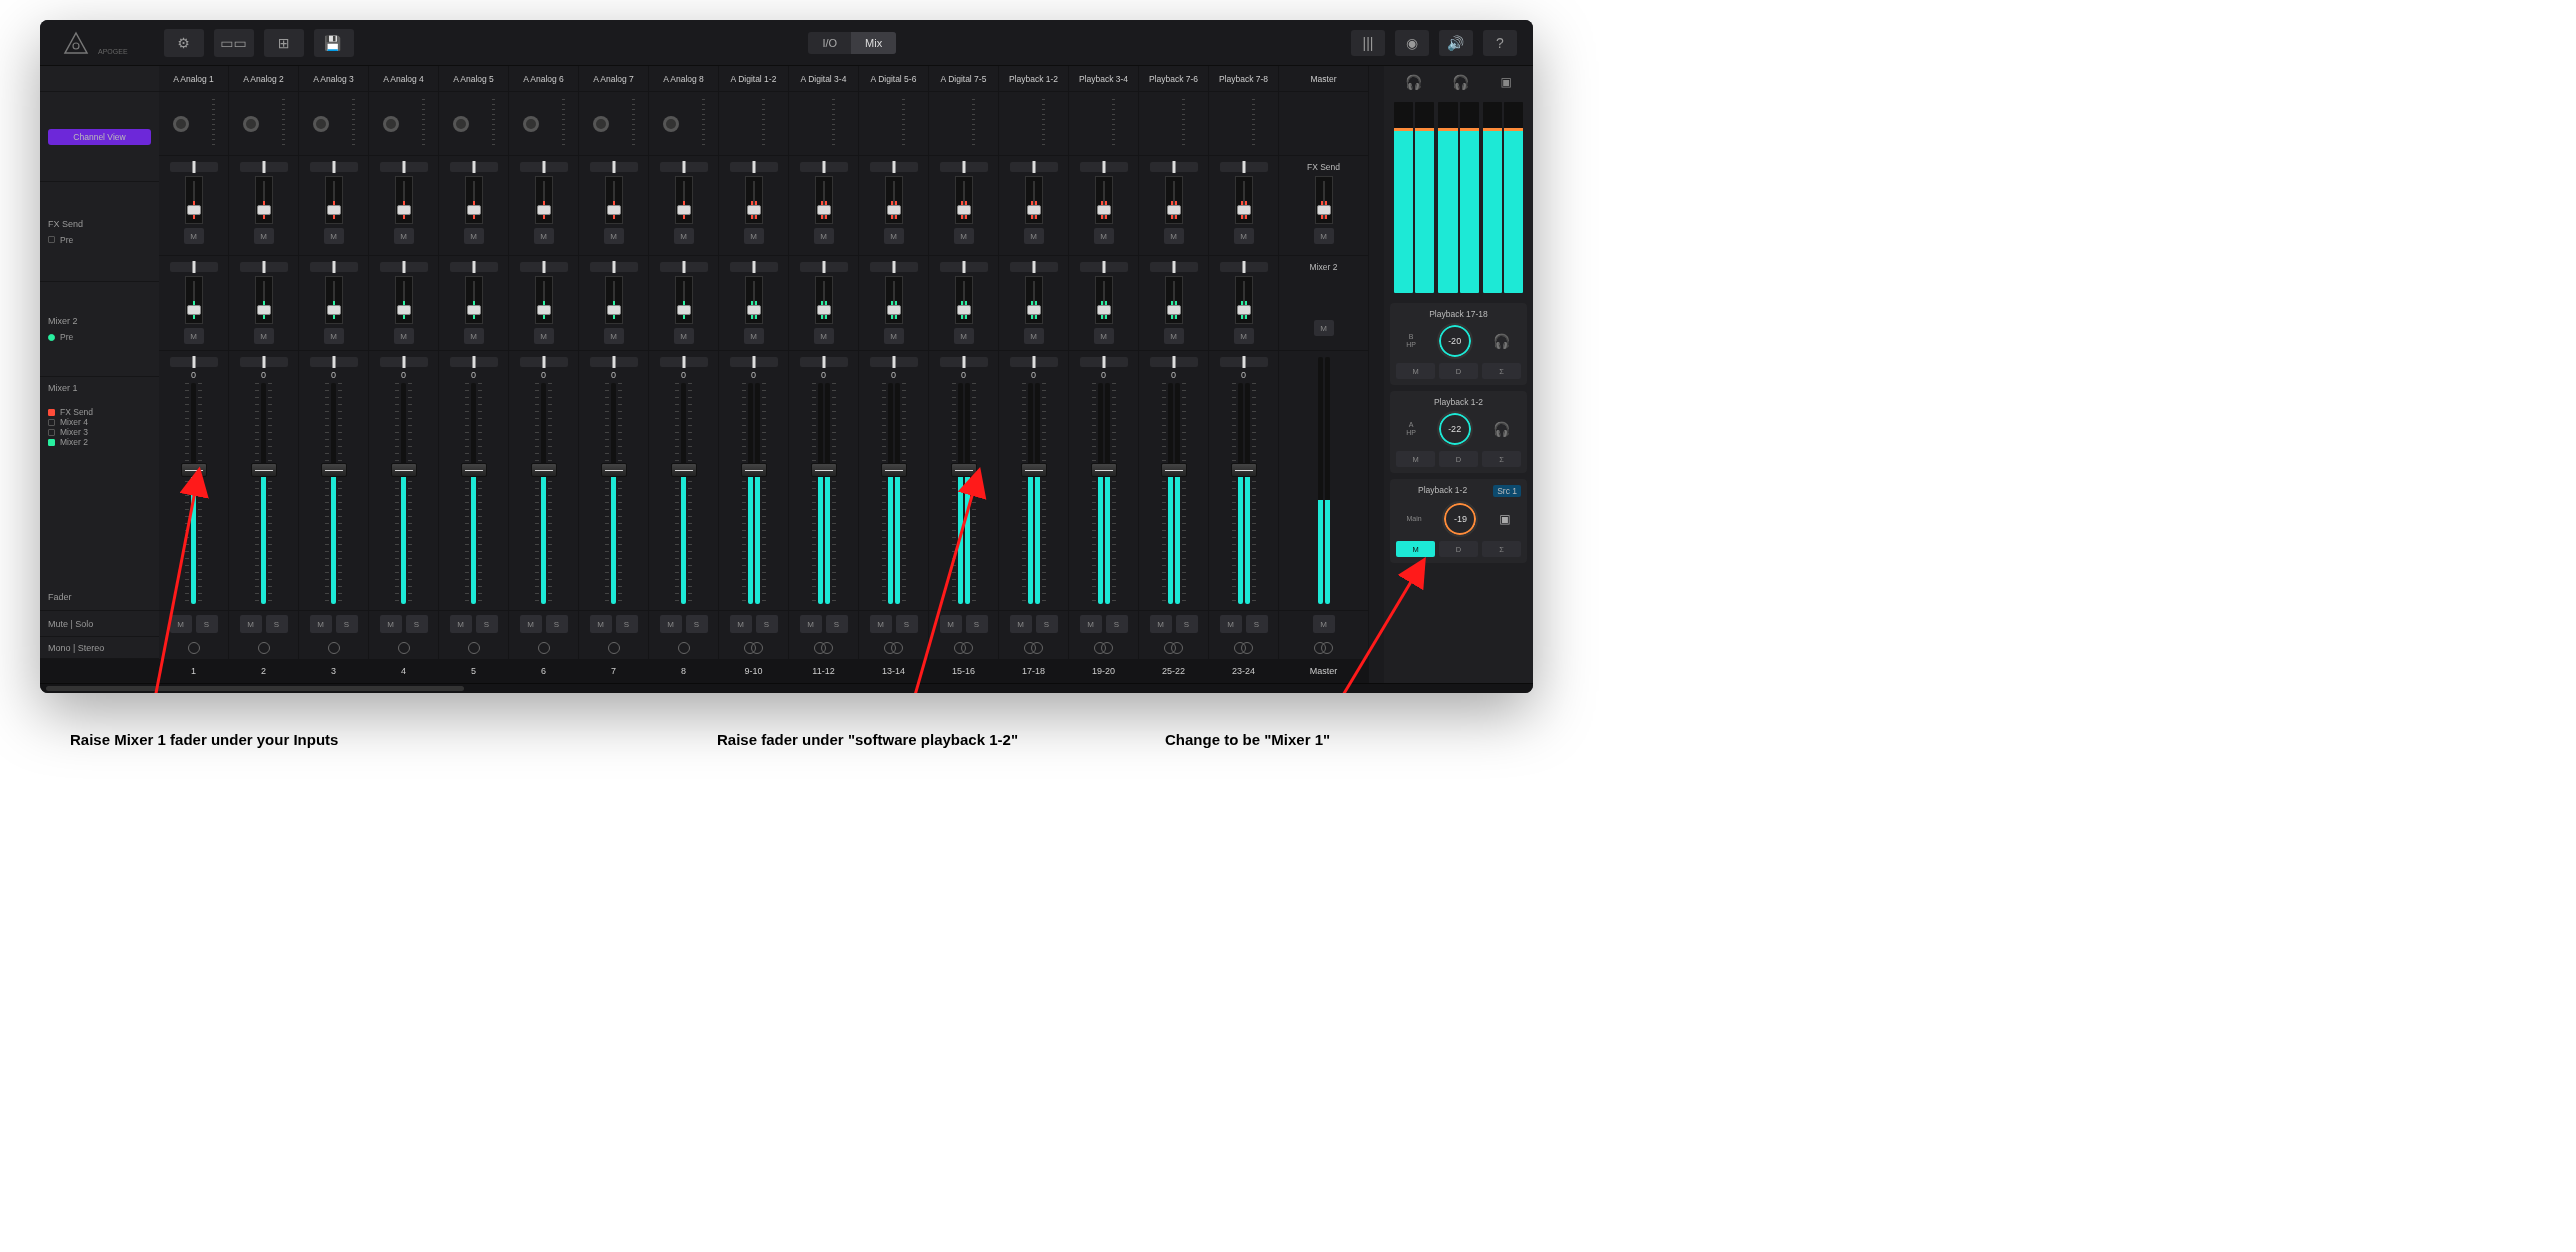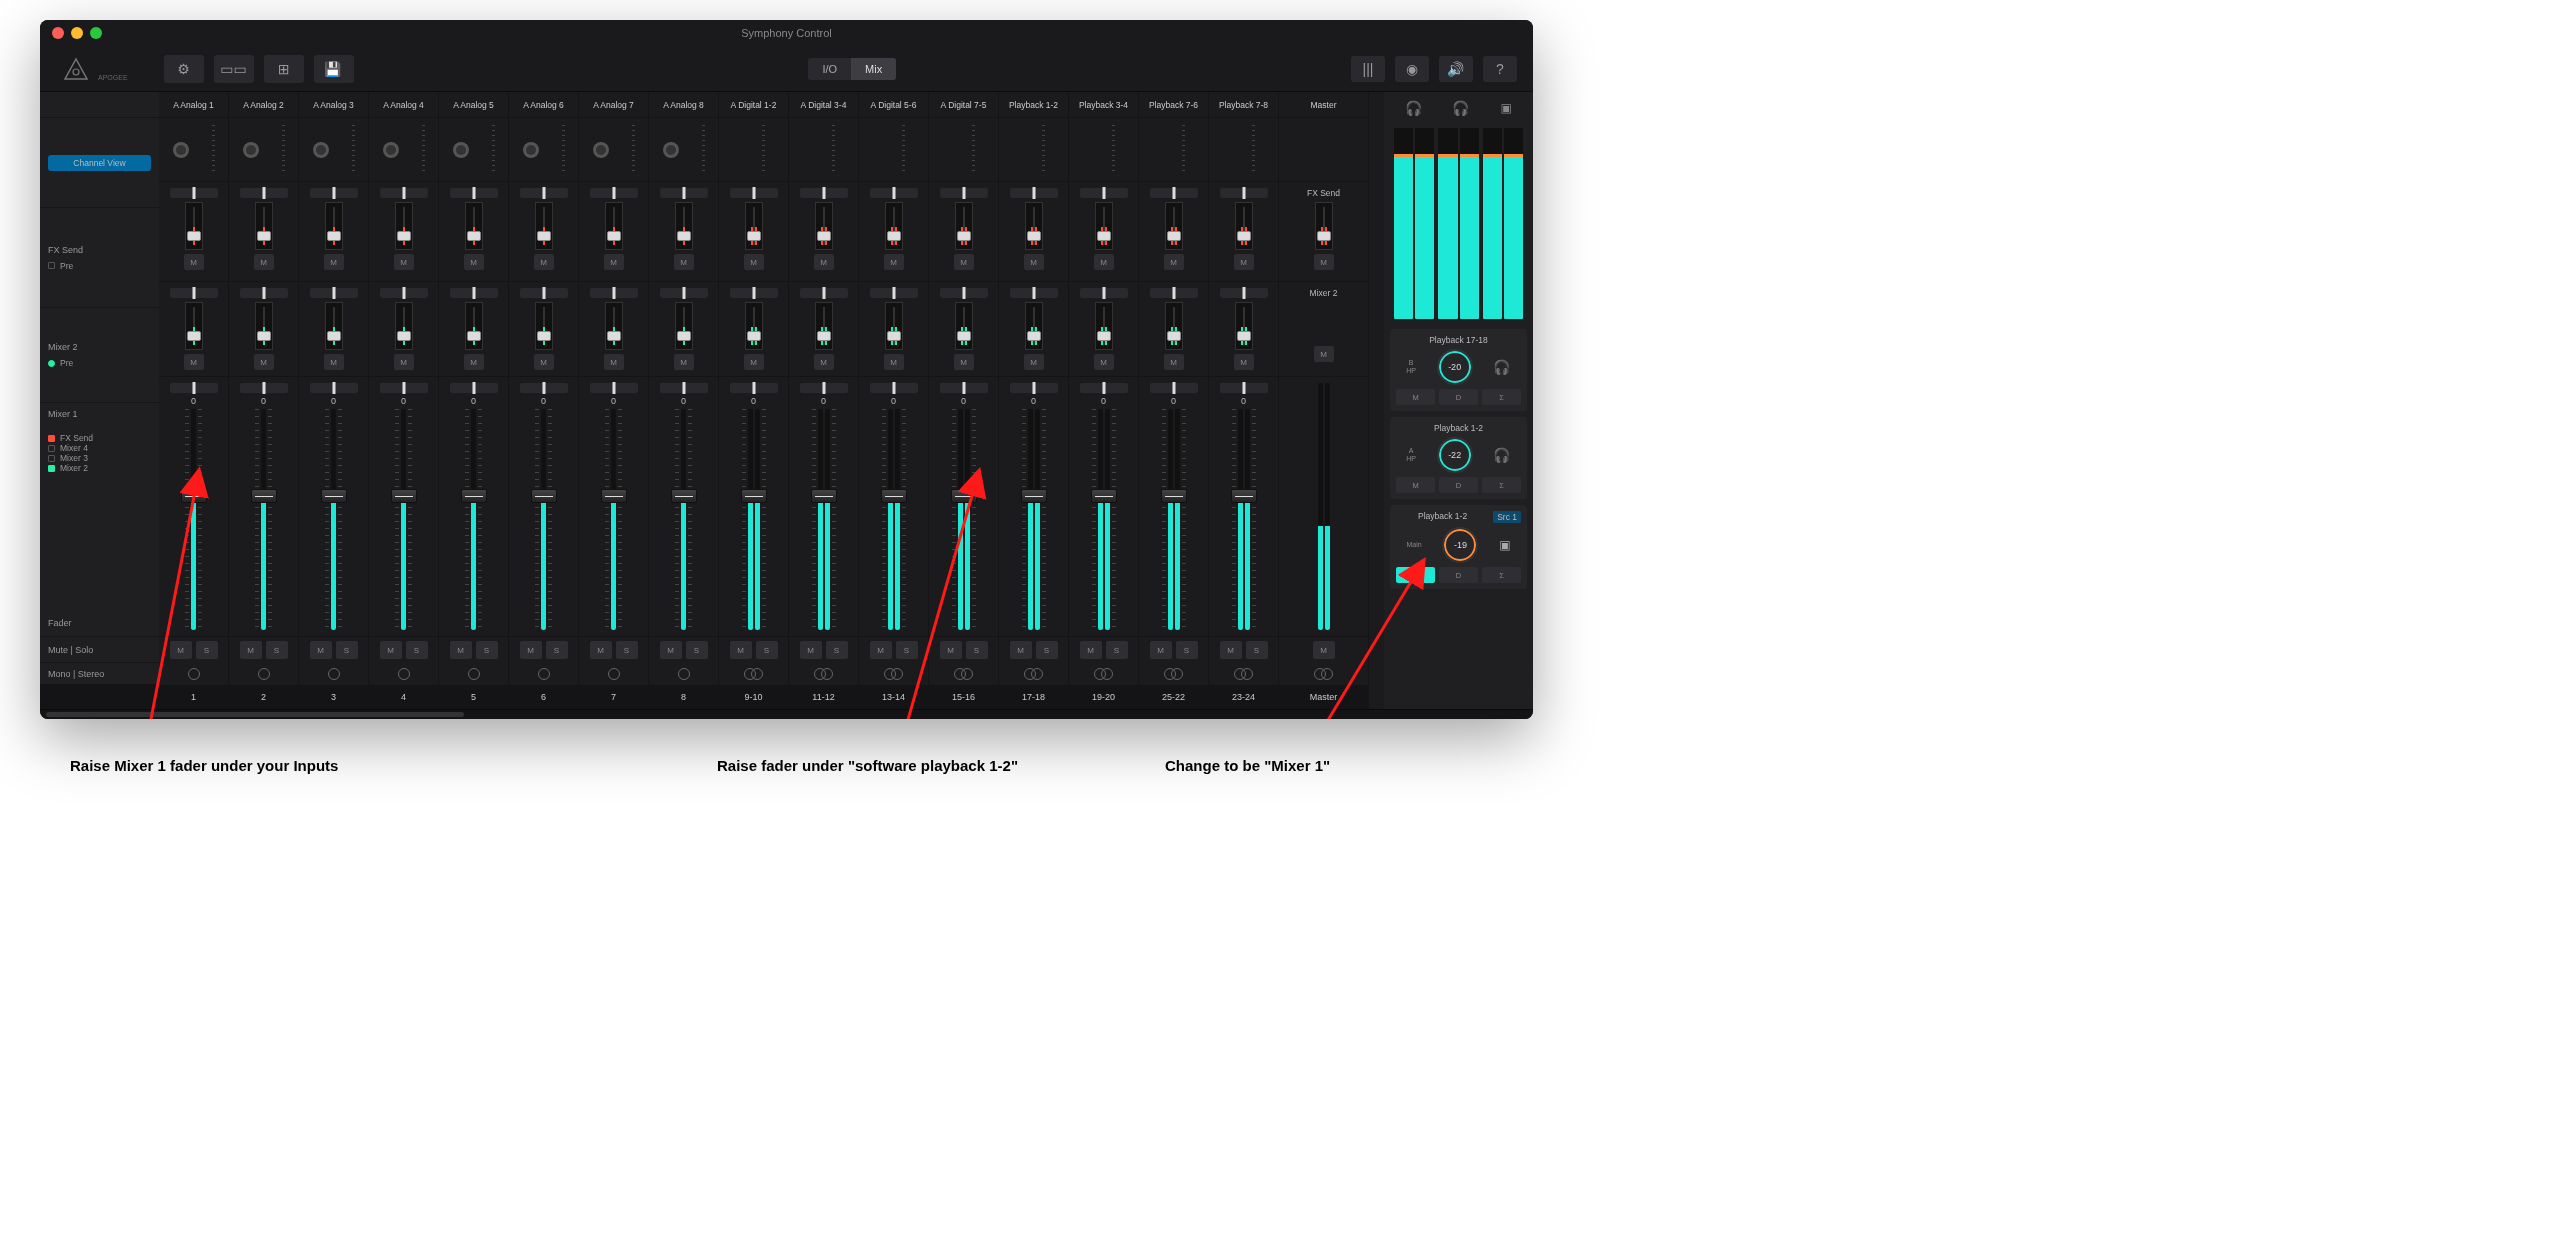--- a/index.html
+++ b/index.html
@@ -15,21 +15,21 @@
   .tbtn.small{width:34px;height:26px}
   .spacer{flex:1}
   .seg { display:flex; background:#2a2a2e; border-radius:3px; overflow:hidden;}
   .seg div{padding:5px 14px; font-size:11px; color:#aaa; cursor:pointer;}
   .seg div.active{background:#3d3d42; color:#ddd;}
 
   .body { display:flex; height: 617px;}
   .leftcol { width:119px; background:#1f1f22; display:flex; flex-direction:column; font-size:9px; color:#999;}
   .lc-sec { border-bottom:1px solid #151517; padding:6px 8px; display:flex; flex-direction:column; gap:6px; justify-content:center;}
   .lc-sec.h60{height:90px}.lc-sec.h100{height:100px}.lc-sec.h95{height:95px}
-  .lc-btn{background:#0369a1;border-radius:3px;padding:3px 5px;text-align:center;color:#bbb;font-size:8.5px;}
+  .lc-btn{background:#6d28d9;border-radius:3px;padding:3px 5px;text-align:center;color:#bbb;font-size:8.5px;}
   .lc-chk{display:flex;align-items:center;gap:5px;font-size:8.5px;}
   .sq{width:7px;height:7px;border:1px solid #555;border-radius:1px}
   .sq.red{background:#ff4d3a;border-color:#ff4d3a}
   .sq.grn{background:#29f0a0;border-color:#29f0a0}
   .sq.empty{background:transparent}
   .crc{width:7px;height:7px;border-radius:50%;border:1px solid #555}
   .crc.grn{background:#29f0a0;border-color:#29f0a0}
   .lc-row{display:flex;justify-content:space-between;padding:2px 0}
 
   .mixarea { flex:1; background:#1b1b1e; display:flex; overflow:hidden;}
@@ -93,28 +93,20 @@
   
   .annot-layer{position:relative;width:1493px;height:80px;margin-top:10px;}
   .ann{position:absolute;font-size:15px;font-weight:700;color:#000;}
   svg.arrows{position:absolute;top:0;left:0;pointer-events:none;}
 </style>
 </head>
 <body>
 
 <div class="window">
 
-  <div class="titlebar">
-    <div class="traffic">
-      <div class="dot r"></div>
-      <div class="dot y"></div>
-      <div class="dot g"></div>
-    </div>
-    <span>Symphony Control</span>
-  </div>
 
   <div class="toolbar">
     <div class="logo">
       <svg width="30" height="24" viewBox="0 0 30 24">
           <path d="M15 2 L26 22 L4 22 Z" fill="none" stroke="#777" stroke-width="1.5"></path>
           <circle cx="15" cy="15" r="3" fill="none" stroke="#777" stroke-width="1.2"></circle>
         </svg>
     </div>
     <span style="font-size:7px;color:#666;margin-left:-8px;margin-top:18px">APOGEE</span>
     <div style="width:16px"></div>

